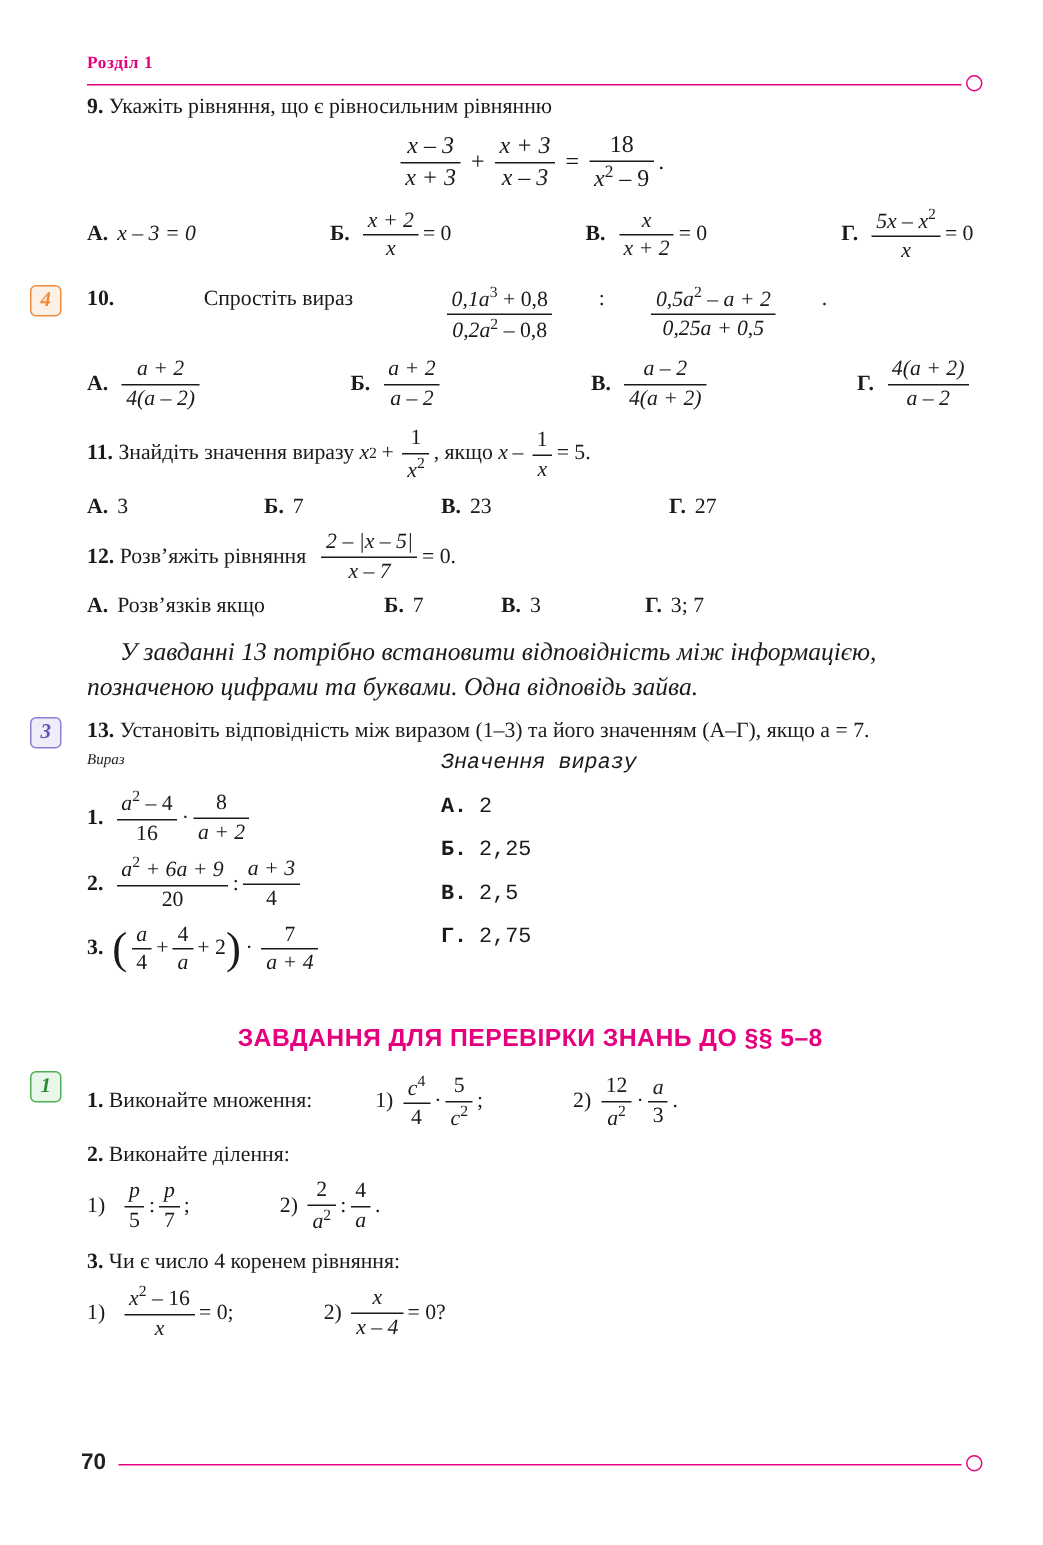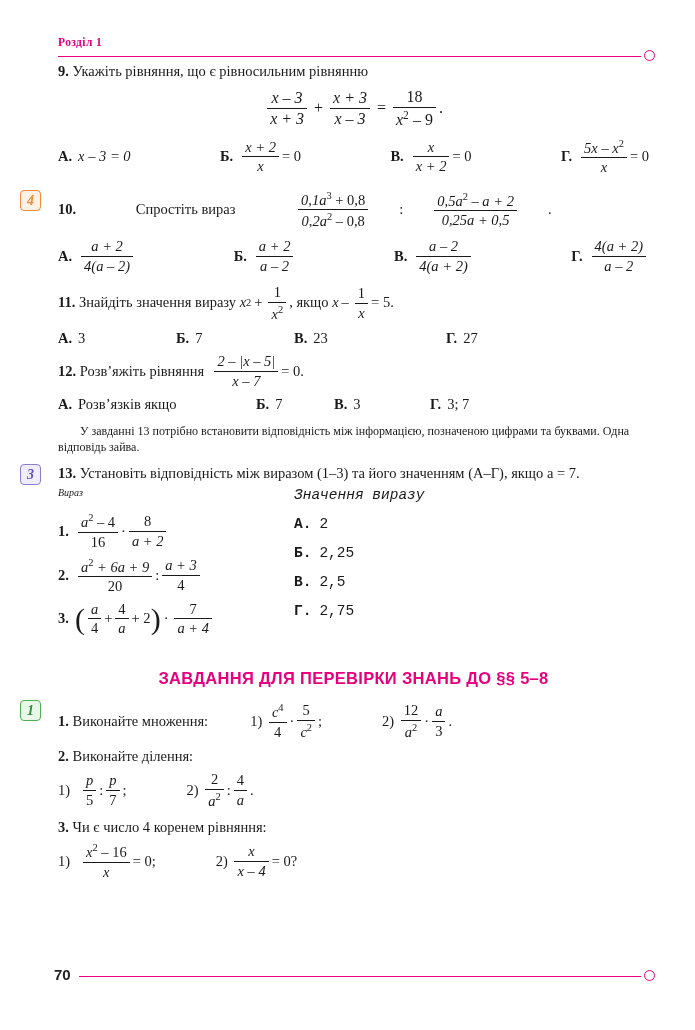--- a/index.html
+++ b/index.html
@@ -167,21 +167,22 @@
     border-color: #8b7fd4;
     color: #5f53b5;
     background: #efedfa;
   }
   .badge.green {
     border-color: #4caf50;
     color: #2e8b35;
     background: #e9f7ea;
   }
   .note {
-    font-size: 12px;
+    font-style: italic;
+    font-size: 17px;
     line-height: 1.38;
     margin: 10px 12px 8px 0;
     text-indent: 22px;
   }
   .match-wrap {
     display: flex;
     margin-top: 4px;
   }
   .col-left { width: 236px; }
   .col-right { width: 210px; }
@@ -283,21 +284,21 @@
         <span class="frac">
             <span class="num"><span class="it">5x – x</span><span class="sup">2</span></span>
             <span class="den it">x</span>
           </span>
         <span>= 0</span>
       </span>
     </div>
 
     <div style="position:relative; margin-top:14px;">
       <div class="badge" style="left:-38px; top:0px;">4</div>
-      <div class="q" style="display:flex; align-items:center;gap:28px;">
+      <div class="q" style="display:flex; align-items:flex-start;gap:28px;">
         <span class="qnum">10.</span>&nbsp;
         <span>Спростіть вираз</span>&nbsp;
         <span class="frac">
             <span class="num"><span class="it">0,1a</span><span class="sup">3</span><span> + 0,8</span></span>
             <span class="den"><span class="it">0,2a</span><span class="sup">2</span><span> – 0,8</span></span>
           </span>
         <span>:</span>
         <span class="frac">
             <span class="num"><span class="it">0,5a</span><span class="sup">2</span><span class="it"> – a + 2</span></span>
             <span class="den it">0,25a + 0,5</span>

